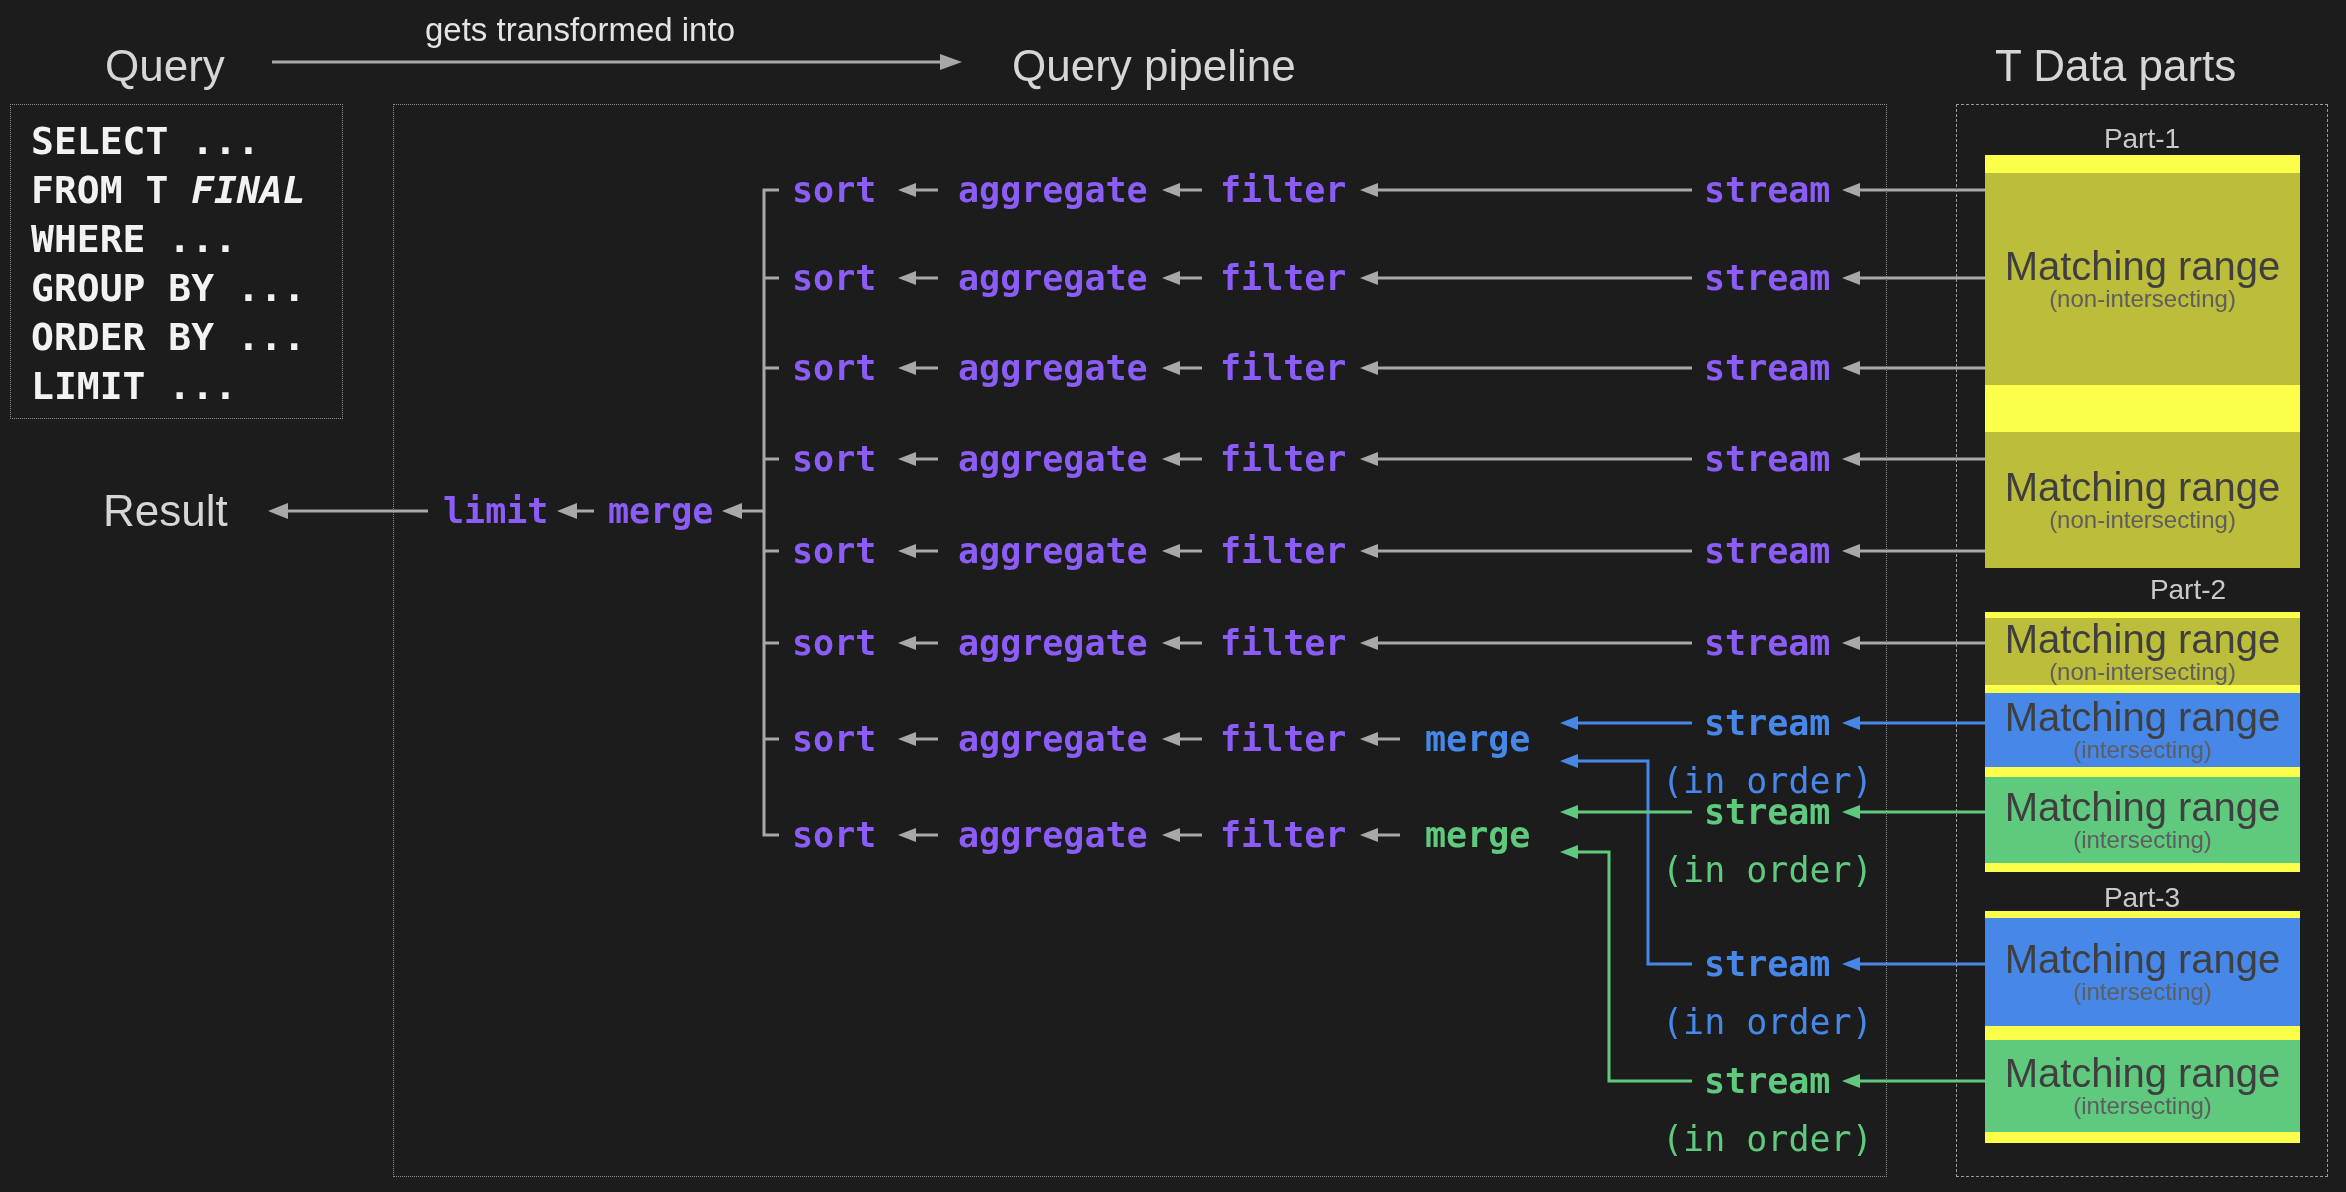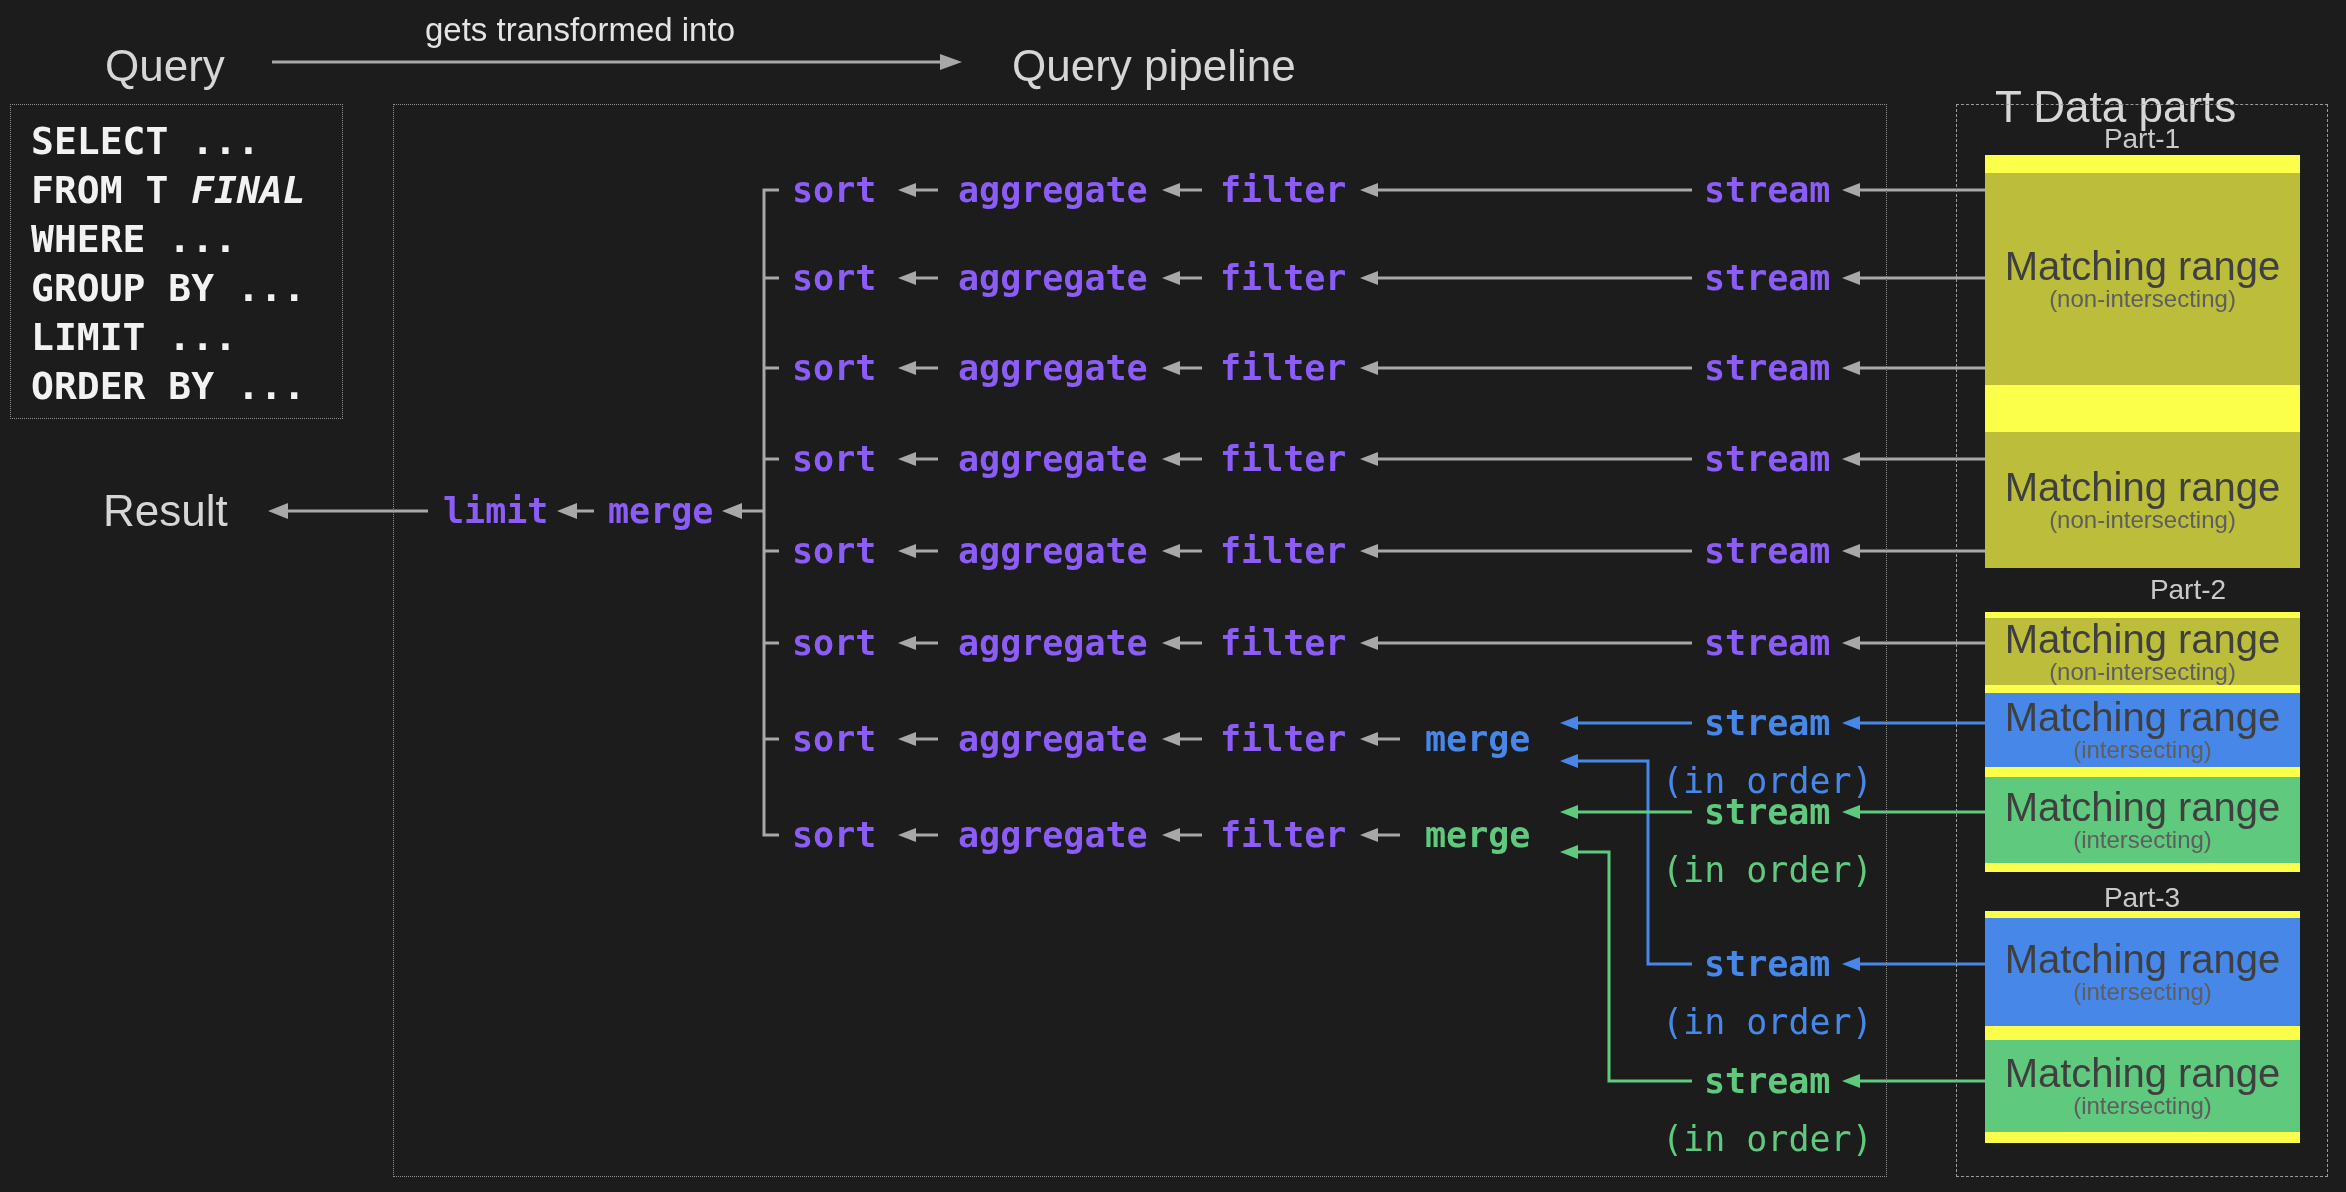--- a/index.html
+++ b/index.html
@@ -151,29 +151,29 @@
       <polygon points="1560,812 1578,805 1578,819"></polygon>
       <polygon points="1560,852 1578,845 1578,859"></polygon>
       <polygon points="1842,812 1860,805 1860,819"></polygon>
       <polygon points="1842,1081 1860,1074 1860,1088"></polygon>
     </g>
   </svg>
 
   <div class="abs title" style="left:105px;top:66px;">Query</div>
   <div class="abs xform" style="left:580px;top:30px;">gets transformed into</div>
   <div class="abs title" style="left:1012px;top:66px;">Query pipeline</div>
-  <div class="abs title" style="left:1995px;top:66px;margin-top:41px;">T Data parts</div>
+  <div class="abs title" style="left:1995px;top:66px;">T Data parts</div>
 
   <div class="abs sqlbox">
     <div class="sqlline">SELECT ...</div>
     <div class="sqlline"><span>FROM T </span><span class="final">FINAL</span></div>
     <div class="sqlline">WHERE ...</div>
     <div class="sqlline">GROUP BY ...</div>
+    <div class="sqlline">ORDER BY ...</div>
     <div class="sqlline">LIMIT ...</div>
-    <div class="sqlline">ORDER BY ...</div>
   </div>
 
   <div class="abs pipebox"></div>
   <div class="abs partsbox"></div>
 
   <div class="abs title" style="left:103px;top:511px;">Result</div>
   <div class="abs mono" style="left:443px;top:511px;">limit</div>
   <div class="abs mono" style="left:608px;top:511px;">merge</div>
 
   <div class="abs row" style="top:190px;">

